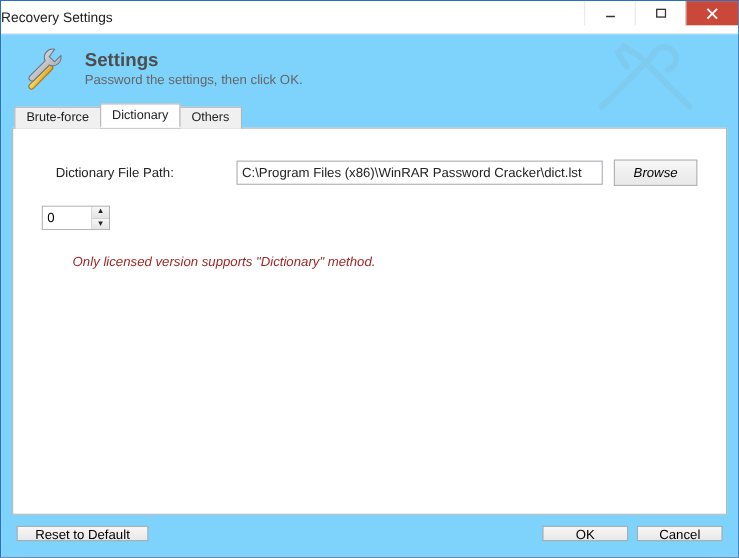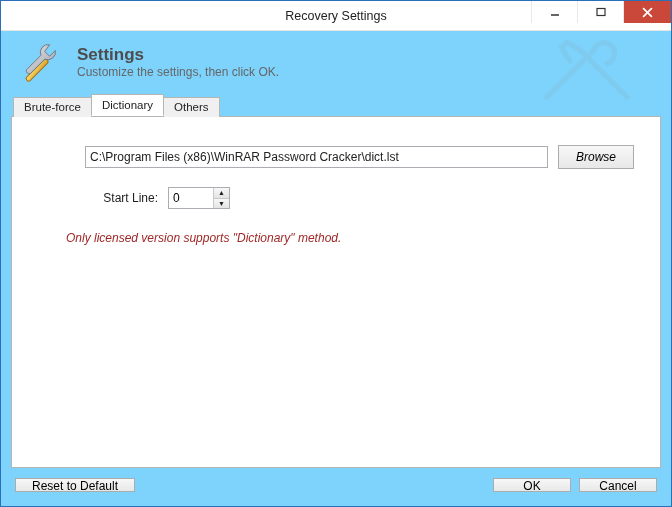--- a/index.html
+++ b/index.html
@@ -4,21 +4,21 @@
 <style>
   * { box-sizing: border-box; font-family: "Segoe UI", Tahoma, sans-serif; }
   html, body { margin:0; padding:0; background:#555; }
   .window {
     width:672px; height:507px; margin:0 auto; background:#fff;
     border:1px solid #2a6fb7; box-shadow:0 6px 24px rgba(0,0,0,.35);
     display:flex; flex-direction:column; position:relative;
   }
   .titlebar {
     height:30px; background:#fff; border-bottom:1px solid #e5e5e5;
-    display:flex; align-items:center; justify-content:center; position:relative;
+    display:flex; align-items:center; justify-content:flex-start; position:relative;
     font-size:12.5px; color:#222;
   }
   .title-controls { position:absolute; right:0; top:0; height:22px; display:flex; }
   .tc-btn { width:46px; height:22px; display:flex; align-items:center; justify-content:center; font-size:10px; color:#333; background:#fff; border-left:1px solid #e9e9e9; cursor:default; }
   .tc-btn.min svg, .tc-btn.max svg { width:10px; height:10px; }
   .tc-btn.close { background:#c9483a; color:#fff; width:48px; }
   .tc-btn.close svg { width:11px; height:11px; }
   .body {
     flex:1; background:#7dd3fc; display:flex; flex-direction:column;
     padding:0 10px 10px 10px;
@@ -127,39 +127,39 @@
               <stop offset="1" stop-color="#9aa0a8"></stop>
           </linearGradient>
         </defs>
         <g>
           <rect x="6" y="30" width="30" height="5" rx="2.5" transform="rotate(-45 21 32.5)" fill="url(#g1)" stroke="#a87313"></rect>
           <path d="M34 6 a8 8 0 0 0 -9 11 L10 32 a3 3 0 0 0 4 4 L29 21 a8 8 0 0 0 11 -9 l-6 6 -5 -5 z" fill="url(#g2)" stroke="#6f7680"></path>
         </g>
       </svg>
       <div class="header-text">
         <h1>Settings</h1>
-        <p>Customize the settings, then click OK.</p>
+        <p>Password the settings, then click OK.</p>
       </div>
     </div>
 
     <div class="tabstrip">
       <div class="tab">Brute-force</div>
       <div class="tab active">Dictionary</div>
       <div class="tab">Others</div>
     </div>
 
     <div class="tabpanel">
 
       <div class="form-row">
+        <div class="form-label">Dictionary File Path:</div>
         <input class="text-input path-input" type="text" value="C:\Program Files (x86)\WinRAR Password Cracker\dict.lst" style="">
         <button class="browse-btn">Browse</button>
       </div>
 
       <div class="form-row">
-        <div class="form-label">Start Line:</div>
         <div class="spinner-wrap">
           <input class="spinner-input" type="text" value="0" style="">
           <div class="spinner-btns">
             <div class="sp-btn">
               <span>▲</span>
             </div>
             <div class="sp-btn">
               <span>▼</span>
             </div>
           </div>

